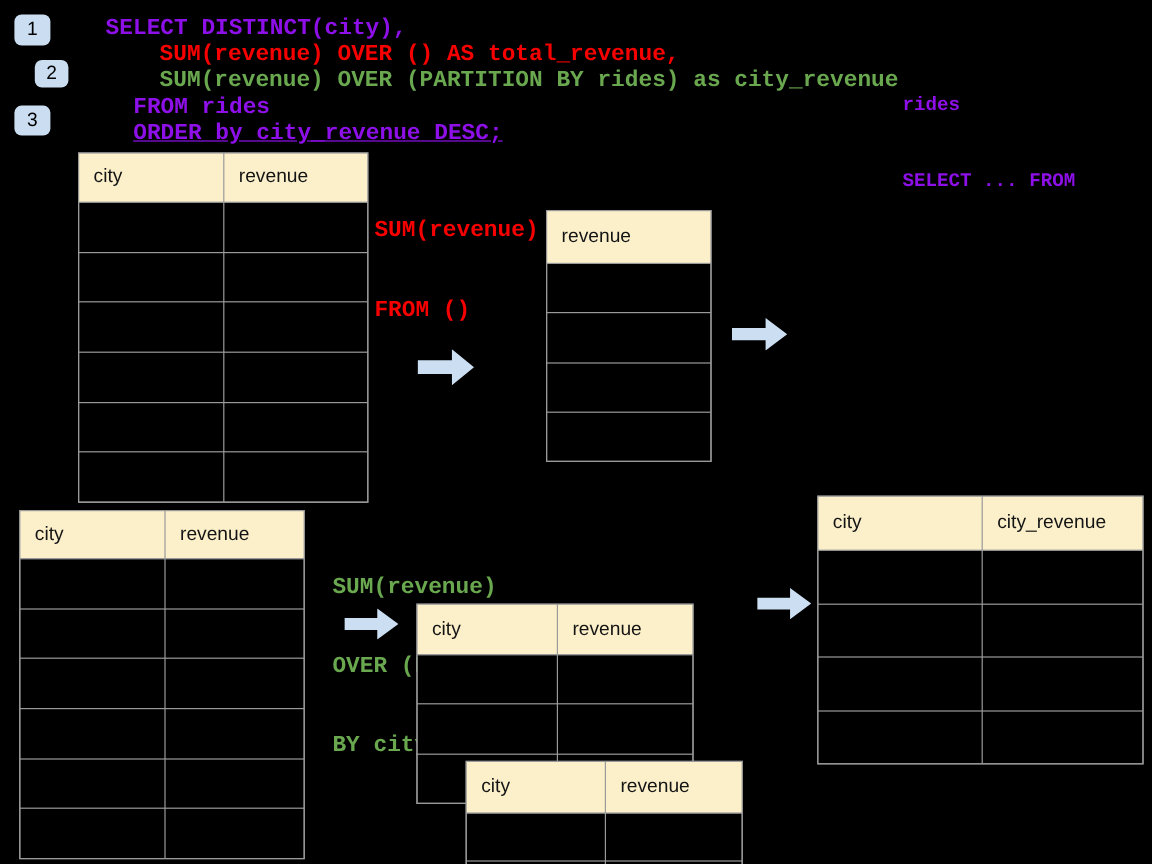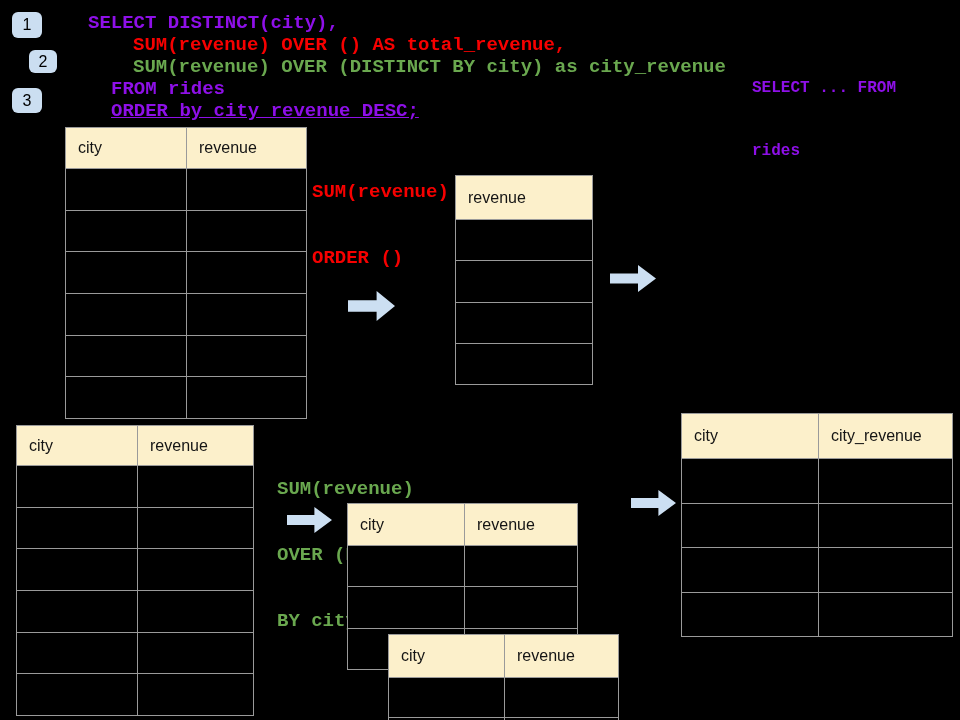--- a/index.html
+++ b/index.html
@@ -38,32 +38,32 @@
 <body>
 
 <div id="canvas">
 
   <div class="badge" style="left:12px;top:12px;width:30px;height:26px;">1</div>
   <div class="badge" style="left:29px;top:50px;width:28px;height:23px;">2</div>
   <div class="badge" style="left:12px;top:88px;width:30px;height:25px;">3</div>
 
   <div class="code c-purple" style="left:88px;top:12px;">SELECT DISTINCT(city),</div>
   <div class="code c-red" style="left:133px;top:34px;">SUM(revenue) OVER () AS total_revenue,</div>
-  <div class="code c-green" style="left:133px;top:56px;">SUM(revenue) OVER (DISTINCT BY city) as city_revenue</div>
+  <div class="code c-green" style="left:133px;top:56px;">SUM(revenue) OVER (PARTITION BY rides) as city_revenue</div>
   <div class="code c-purple" style="left:111px;top:78px;">FROM rides</div>
   <div class="code c-purple" style="left:111px;top:100px;text-decoration:underline;">ORDER by city_revenue DESC;</div>
 
   <div class="note side c-purple" style="left:752px;top:36px;">
+    <div>rides</div>
     <div>SELECT ... FROM</div>
-    <div>rides</div>
   </div>
 
   <div class="note c-red" style="left:312px;top:137px;">
     <div>SUM(revenue)</div>
-    <div>ORDER ()</div>
+    <div>FROM ()</div>
   </div>
 
   <div class="note c-green" style="left:277px;top:434px;">
     <div>SUM(revenue)</div>
     <div>OVER (PARTITION</div>
     <div>BY city)</div>
   </div>
 
   <div class="tbl" style="left:65px;top:127px;width:240px;height:290px;">
     <div class="thead" style="grid-template-columns:120px 1fr;height:40px;">

